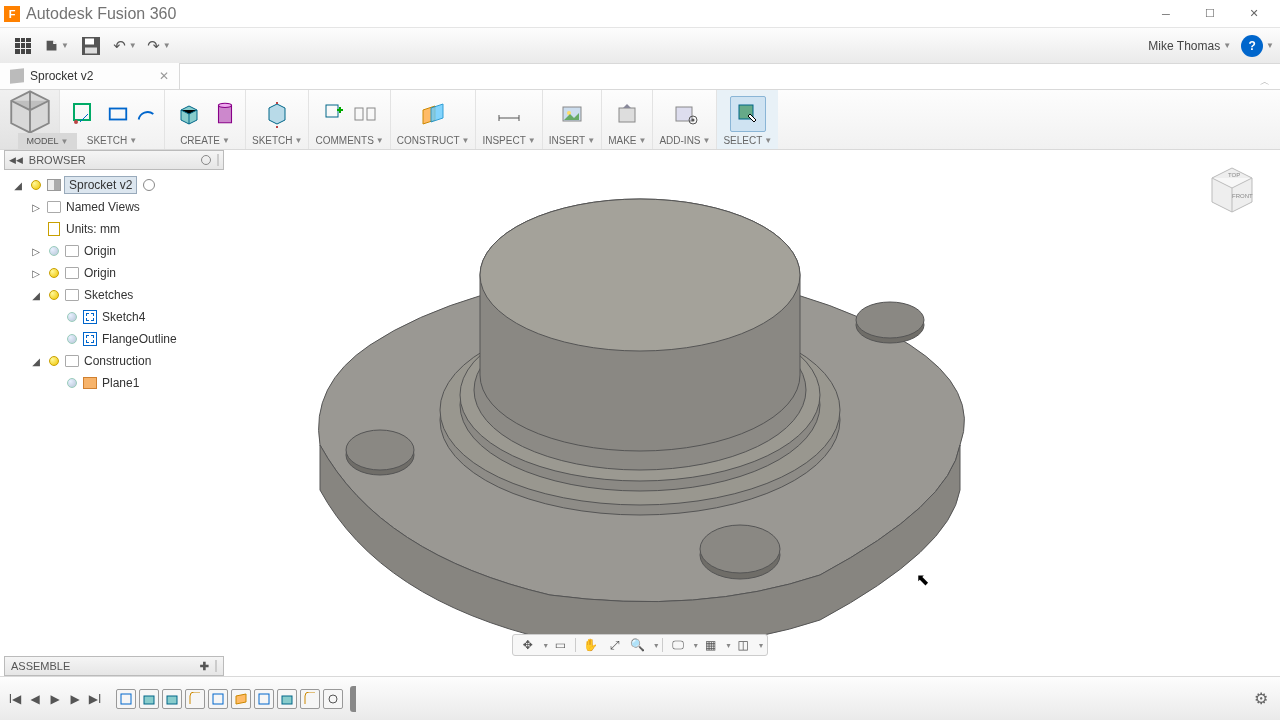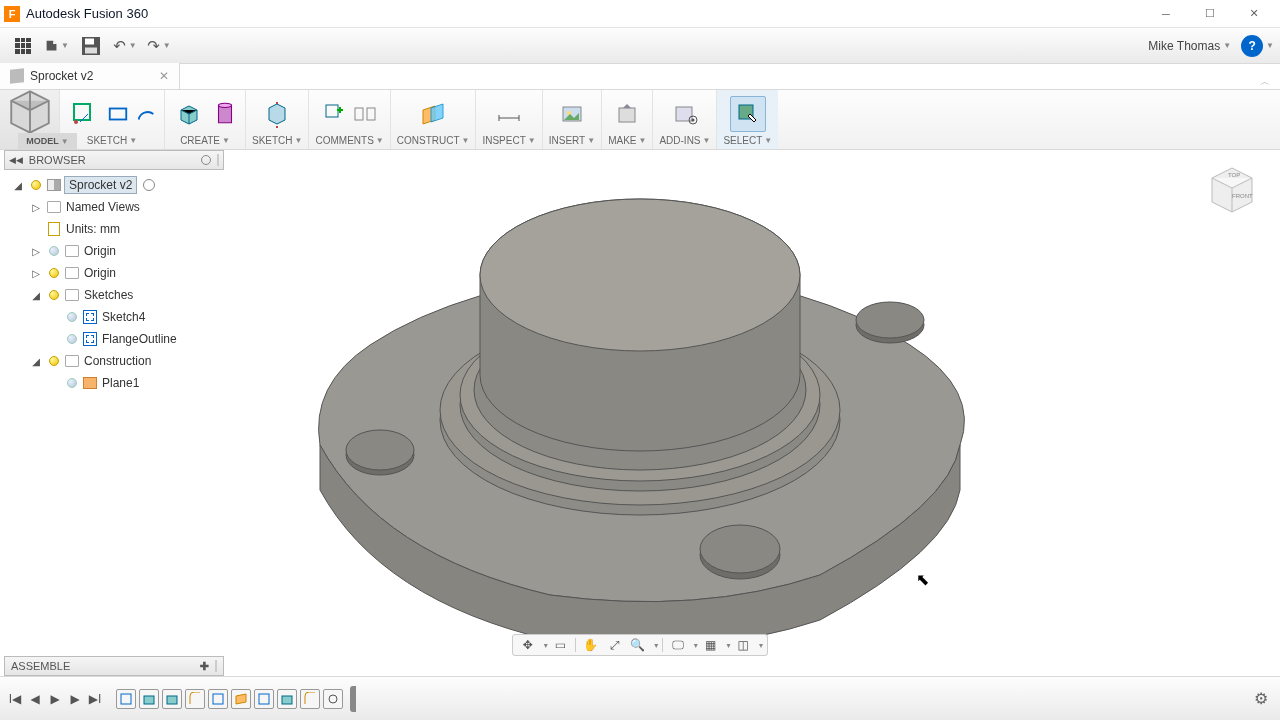--- a/index.html
+++ b/index.html
@@ -1,21 +1,21 @@
 <!DOCTYPE html>
 <html><head>
 <meta charset="utf-8">
 <style>
 * { margin:0; padding:0; box-sizing:border-box; font-family:"Segoe UI",Arial,sans-serif; }
 body { width:1280px; height:720px; background:#fff; overflow:hidden; position:relative; }
 
 
 .titlebar { height:28px; background:#fff; border-bottom:1px solid #e5e5e5; display:flex; align-items:center; padding:0 4px; }
 .titlebar .f-logo { width:16px; height:16px; background:#ff8100; color:#fff; font-size:11px; font-weight:bold; display:flex; align-items:center; justify-content:center; margin-right:6px; }
-.titlebar .title { font-size:13px; color:#0f172a; flex:1; }
+.titlebar .title { font-size:16px; color:#737373; flex:1; }
 .titlebar .win-btn { width:44px; height:28px; display:flex; align-items:center; justify-content:center; color:#666; font-size:11px; }
 
 
 .quickbar { height:36px; background:linear-gradient(#fdfdfd,#eaeaea); border-bottom:1px solid #d9d9d9; display:flex; align-items:center; padding:0 6px; }
 .qa { width:24px; height:24px; margin:0 5px; display:flex; align-items:center; justify-content:center; color:#555; font-size:15px; }
 .qa .grid9 { width:16px; height:16px; display:grid; grid-template-columns:repeat(3,1fr); gap:1px; }
 .qa .grid9 span { background:#444; }
 .quickbar .spacer { flex:1; }
 .user-area { display:flex; align-items:center; color:#444; font-size:12px; }
 .help-btn { width:22px; height:22px; border-radius:50%; background:#06c; color:#fff; display:flex; align-items:center; justify-content:center; margin-left:10px; font-size:12px; font-weight:bold; }
@@ -32,21 +32,21 @@
 .ribbon { height:60px; background:linear-gradient(#fdfdfd,#f1f1f1); border-bottom:1px solid #d9d9d9; display:flex; align-items:stretch; }
 .rgroup { display:flex; flex-direction:column; align-items:center; justify-content:flex-end; padding:2px 6px 3px; border-right:1px solid #e3e3e3; }
 .rgroup.noborder { border-right:none; }
 .rgroup .icons { display:flex; align-items:center; gap:4px; flex:1; }
 .rgroup .label { font-size:10px; color:#666; display:flex; align-items:center; }
 .rgroup .label .drop { margin-left:2px; }
 .ribbon-btn { width:36px; height:36px; display:flex; align-items:center; justify-content:center; border:1px solid transparent; border-radius:2px; }
 .ribbon-btn svg { width:28px; height:28px; }
 .rgroup.model { background:linear-gradient(#f0f0f0,#e2e2e2); padding:0; width:60px; }
 .rgroup.model .big { width:60px; height:42px; display:flex; align-items:center; justify-content:center; }
-.rgroup.model .label { background:#d8d8d8; width:100%; justify-content:center; padding:2px 0; font-weight:bold; color:#555; height:16px; font-size:9px;margin-left:36px; }
+.rgroup.model .label { background:#d8d8d8; width:100%; justify-content:center; padding:2px 0; font-weight:normal; color:#555; height:16px; font-size:9px;margin-left:36px; }
 .rgroup.select { background:#e8f1f7;align-items:center; }
 .rgroup.select .ribbon-btn { background:#cfe3f2; border:1px solid #8ab5d6; }
 
 
 .browser-hdr { position:absolute; top:150px; left:4px; width:220px; height:20px; border:1px solid #bbb; background:linear-gradient(#f5f5f5,#e6e6e6); display:flex; align-items:center; font-size:11px; color:#555; padding:0 4px; }
 .browser-hdr .expand-left { margin-right:6px; font-size:9px; }
 .browser-hdr .dot { margin-left:auto; width:10px; height:10px; border:1px solid #888; border-radius:50%; }
 .browser-hdr .vbar { width:2px; height:12px; background:#ccc; margin-left:6px; }
 
 .tree { position:absolute; top:174px; left:4px; width:260px; font-size:12px; color:#333; }

